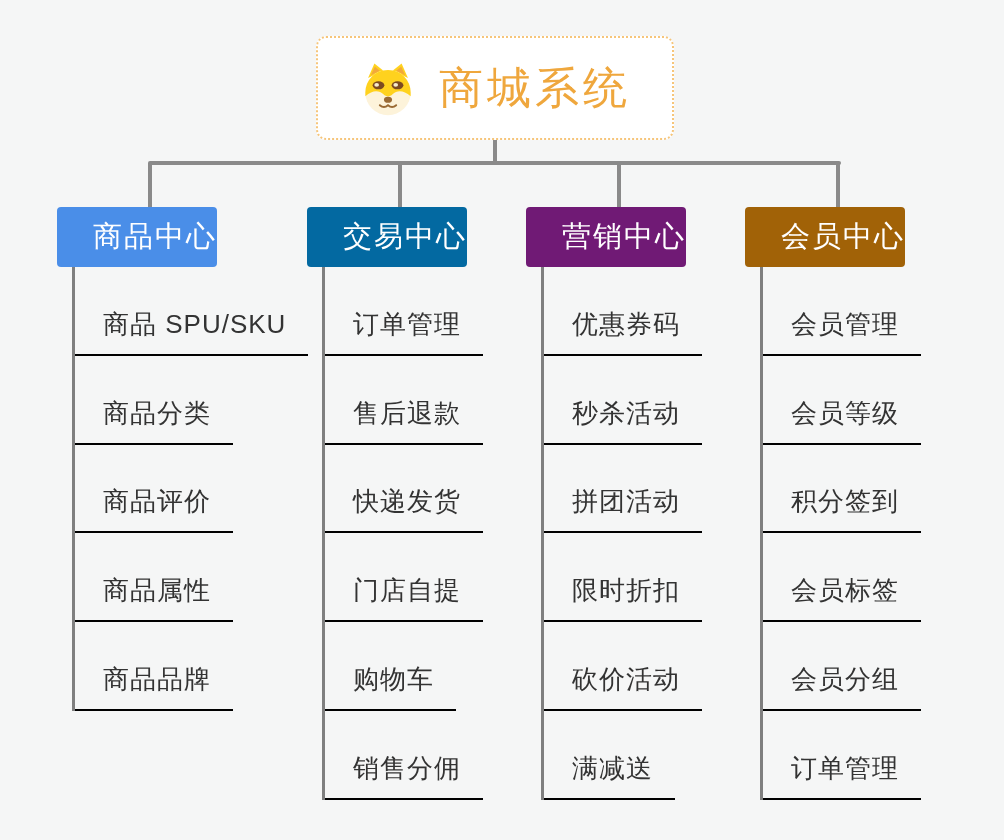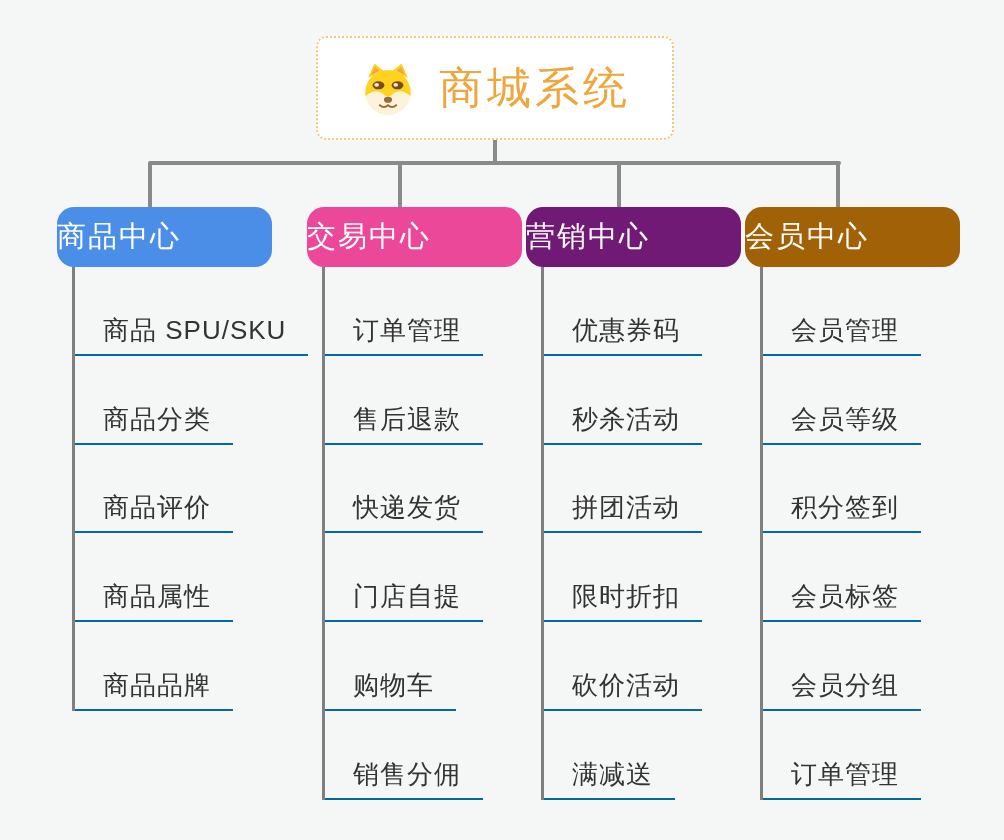--- a/index.html
+++ b/index.html
@@ -45,23 +45,23 @@
   .conn.drop4{left:836px;}
 
   
   .column{position:absolute;top:207px;width:187px;}
   .col1{left:57px;}
   .col2{left:307px;}
   .col3{left:526px;}
   .col4{left:745px;}
 
   .bnode{
-    width:215px;height:60px;
-    border-radius:17px;
-    display:flex;align-items:center;justify-content:flex-start;
+    width:160px;height:60px;
+    border-radius:4px;
+    display:flex;align-items:center;justify-content:flex-end;
     color:#ffffff;
     font-size:29px;
     letter-spacing:2px;
     box-sizing:border-box;
     white-space:nowrap;
   }
 
   .leaves{
     margin-left:15px;
     border-left:3px solid #7f7f7f;
@@ -69,22 +69,22 @@
   .leaf{
     height:88.8px;
     display:flex;
     align-items:flex-end;
   }
   .leaf-label{
     display:inline-block;
     font-size:26px;
     letter-spacing:1px;
     color:#333333;
-    padding:0 22px 6px 28px;
-    border-bottom:2px solid #0369a1;
+    padding:0 22px 12px 28px;
+    border-bottom:2px solid #000000;
     white-space:nowrap;
   }
 </style>
 </head>
 <body>
 
 <div class="canvas">
 
   <div class="root-node">
     <svg class="doge" viewBox="0 0 64 64" aria-hidden="true">
@@ -128,21 +128,21 @@
       <div class="leaf">
           <span class="leaf-label">商品属性</span>
         </div>
       <div class="leaf">
           <span class="leaf-label">商品品牌</span>
         </div>
     </div>
   </div>
 
   <div class="column col2">
-    <div class="bnode" style="background-color: #ec4899;">
+    <div class="bnode" style="background-color: #0369a1;">
       <span>交易中心</span>
     </div>
     <div class="leaves">
       <div class="leaf">
           <span class="leaf-label">订单管理</span>
         </div>
       <div class="leaf">
           <span class="leaf-label">售后退款</span>
         </div>
       <div class="leaf">

